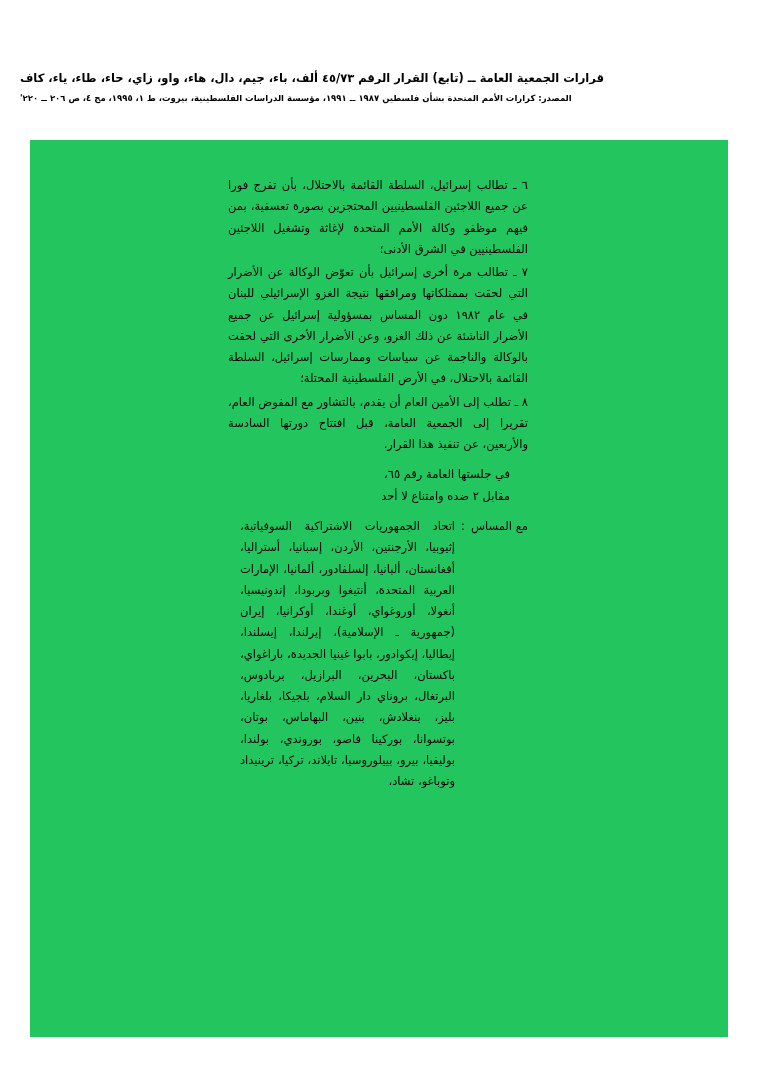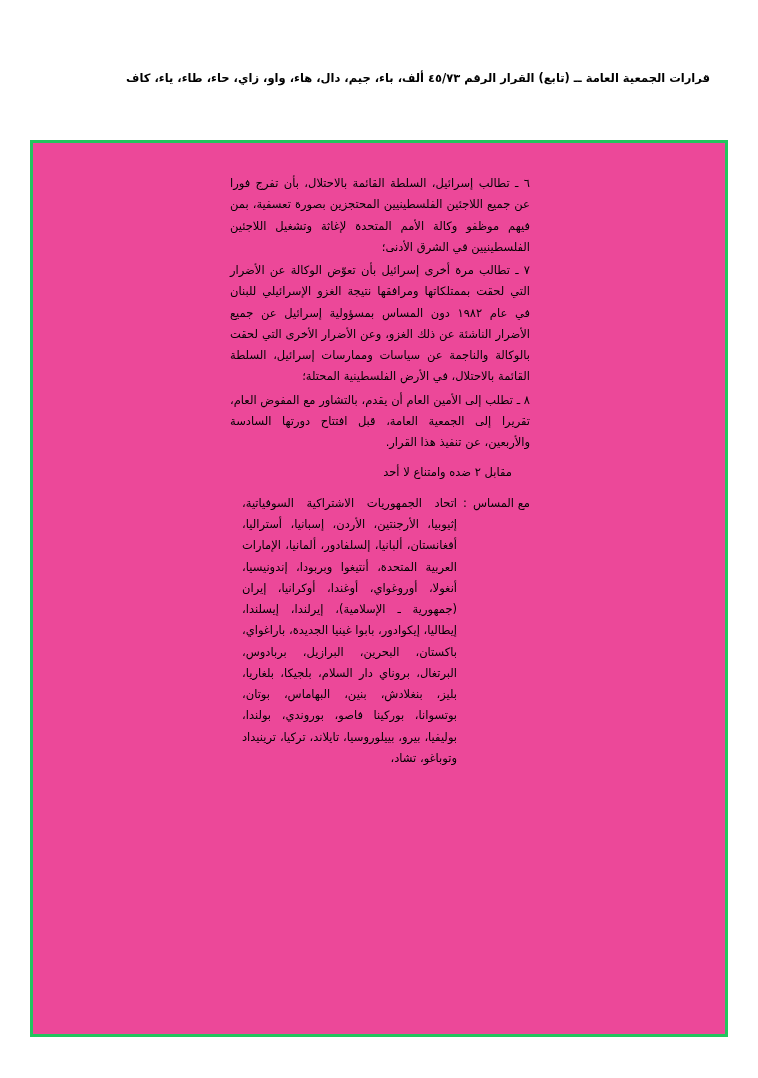--- a/index.html
+++ b/index.html
@@ -14,22 +14,22 @@
     background: #ffffff;
     font-family: "DejaVu Sans", "Liberation Sans", sans-serif;
     overflow: hidden;
     box-sizing: border-box;
   }
   .header {
     position: absolute;
     top: 70px;
     left: 0;
     right: 0;
-    text-align: right;
-    padding: 0 48px;
+    text-align: left;
+    padding: 0 20px;
     box-sizing: border-box;
   }
   .header-title {
     font-size: 11.5px;
     font-weight: bold;
     color: #000000;
     line-height: 1.5;
     direction: rtl;
   }
   .header-source {
@@ -39,23 +39,23 @@
     line-height: 1.6;
     margin-top: 5px;
     direction: rtl;
   }
   .frame {
     position: absolute;
     top: 140px;
     left: 30px;
     width: 698px;
     height: 897px;
-    border: 3px solid #22c55e;
+    border: 5px solid #22c55e;
     box-sizing: border-box;
-    background: #ec4899;
+    background: #22c55e;
   }
   .content {
     position: absolute;
     top: 30px;
     right: 195px;
     width: 300px;
     direction: rtl;
     text-align: justify;
     font-size: 11.5px;
     line-height: 1.85;
@@ -110,30 +110,32 @@
     color: #000000;
   }
 </style>
 </head>
 <body>
 
 <div class="page">
 
   <div class="header">
     <div class="header-title">قرارات الجمعية العامة ــ (تابع) القرار الرقم ٤٥/٧٣ ألف، باء، جيم، دال، هاء، واو، زاي، حاء، طاء، ياء، كاف</div>
+    <div class="header-source">المصدر: كرارات الأمم المتحدة بشأن فلسطين ١٩٨٧ ــ ١٩٩١، مؤسسة الدراسات الفلسطينية، بيروت، ط ١، ١٩٩٥، مج ٤، ص ٢٠٦ ــ ٢٢٠'</div>
   </div>
 
   <div class="frame">
     <div class="content">
 
       <p class="para">٦ ـ تطالب إسرائيل، السلطة القائمة بالاحتلال، بأن تفرج فورا عن جميع اللاجئين الفلسطينيين المحتجزين بصورة تعسفية، بمن فيهم موظفو وكالة الأمم المتحدة لإغاثة وتشغيل اللاجئين الفلسطينيين في الشرق الأدنى؛</p>
       <p class="para">٧ ـ تطالب مرة أخرى إسرائيل بأن تعوّض الوكالة عن الأضرار التي لحقت بممتلكاتها ومرافقها نتيجة الغزو الإسرائيلي للبنان في عام ١٩٨٢ دون المساس بمسؤولية إسرائيل عن جميع الأضرار الناشئة عن ذلك الغزو، وعن الأضرار الأخرى التي لحقت بالوكالة والناجمة عن سياسات وممارسات إسرائيل، السلطة القائمة بالاحتلال، في الأرض الفلسطينية المحتلة؛</p>
       <p class="para">٨ ـ تطلب إلى الأمين العام أن يقدم، بالتشاور مع المفوض العام، تقريرا إلى الجمعية العامة، قبل افتتاح دورتها السادسة والأربعين، عن تنفيذ هذا القرار.</p>
 
       <div class="vote-block">
+        <p class="vote-line indent1">في جلستها العامة رقم ٦٥،</p>
         <p class="vote-line indent1">مقابل ٢ ضده وامتناع لا أحد</p>
       </div>
 
       <div class="with-block">
         <div class="with-row">
           <span class="with-label">مع المساس</span>
           <span class="with-colon">:</span>
           <span class="with-list">اتحاد الجمهوريات الاشتراكية السوفياتية، إثيوبيا، الأرجنتين، الأردن، إسبانيا، أستراليا، أفغانستان، ألبانيا، إلسلفادور، ألمانيا، الإمارات العربية المتحدة، أنتيغوا وبربودا، إندونيسيا، أنغولا، أوروغواي، أوغندا، أوكرانيا، إيران (جمهورية ـ الإسلامية)، إيرلندا، إيسلندا، إيطاليا، إيكوادور، بابوا غينيا الجديدة، باراغواي، باكستان، البحرين، البرازيل، بربادوس، البرتغال، بروناي دار السلام، بلجيكا، بلغاريا، بليز، بنغلادش، بنين، البهاماس، بوتان، بوتسوانا، بوركينا فاصو، بوروندي، بولندا، بوليفيا، بيرو، بييلوروسيا، تايلاند، تركيا، ترينيداد وتوباغو، تشاد،</span>
         </div>
       </div>

